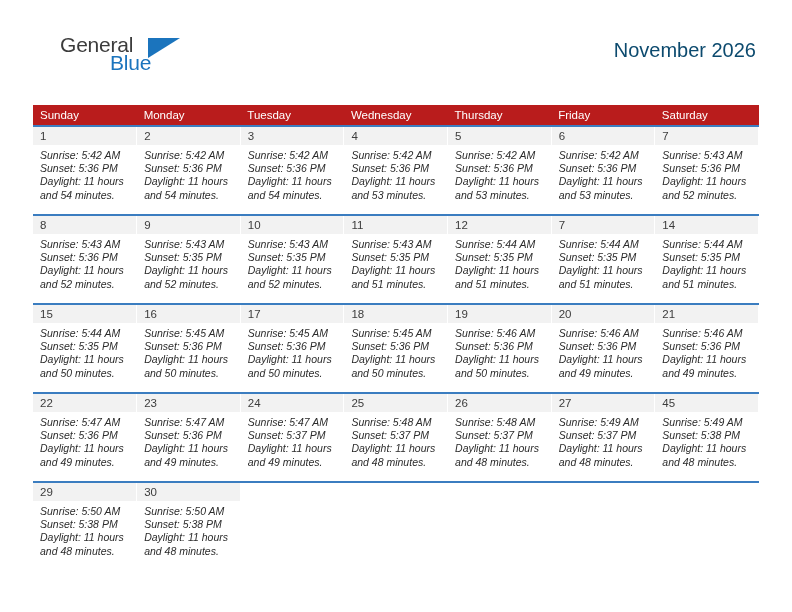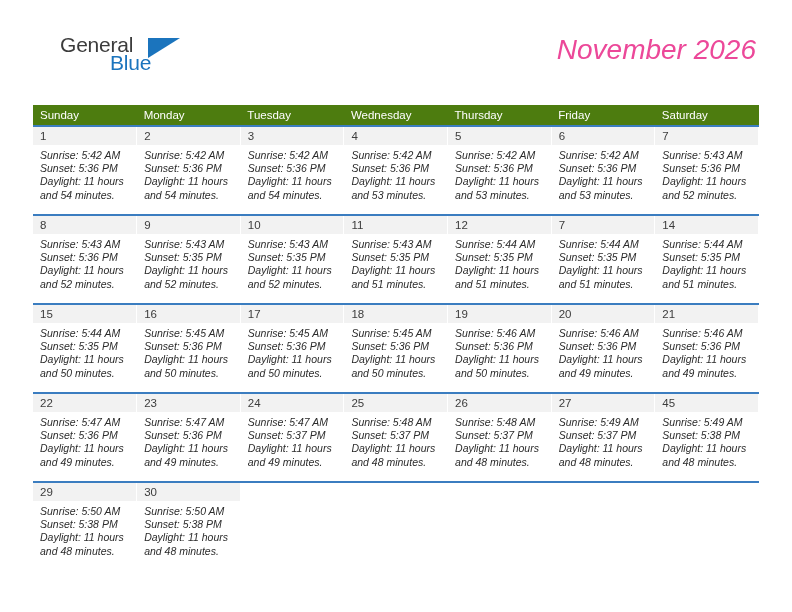--- a/index.html
+++ b/index.html
@@ -56,25 +56,24 @@
     top: 4px;
     width: 0; height: 0;
     border-left: 32px solid #1b74bd;
     border-bottom: 20px solid transparent;
   }
 
   .month-title {
     position: absolute;
     right: 36px;
     top: 34px;
-    font-size: 28px;
-    color: #ec4899;
+    font-size: 20px;
+    color: #0c4a6e;
     line-height: 32px;
     white-space: nowrap;
-    font-style: italic;
   }
 
   .subtitle {
     position: absolute;
     left: 0; right: 0;
     top: 80px;
     text-align: center;
     font-size: 14.5px;
     color: #222222;
     line-height: 18px;
@@ -83,21 +82,21 @@
   
   .calendar {
     position: absolute;
     left: 33px;
     top: 105px;
     width: 726px;
     border-collapse: collapse;
     table-layout: fixed;
   }
   .calendar th {
-    background: #4d7c0f;
+    background: #b91c1c;
     color: #ffffff;
     font-size: 11.5px;
     font-weight: normal;
     text-align: left;
     padding: 4px 0 4px 7px;
     height: 20px;
     border: none;
   }
   .calendar td {
     vertical-align: top;

